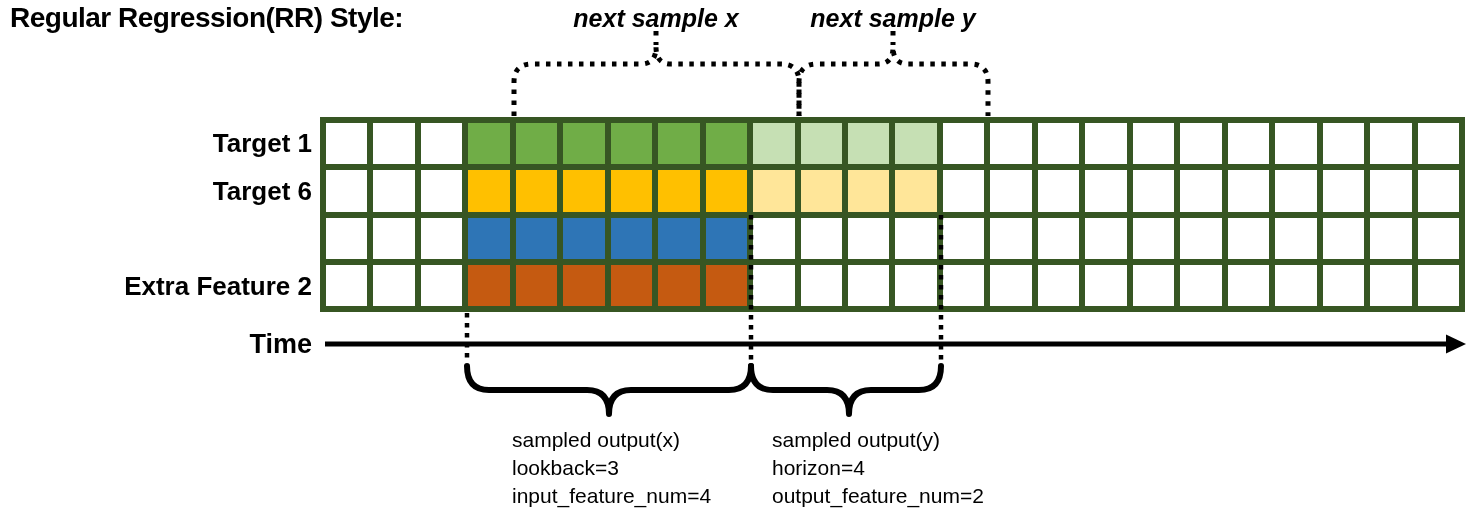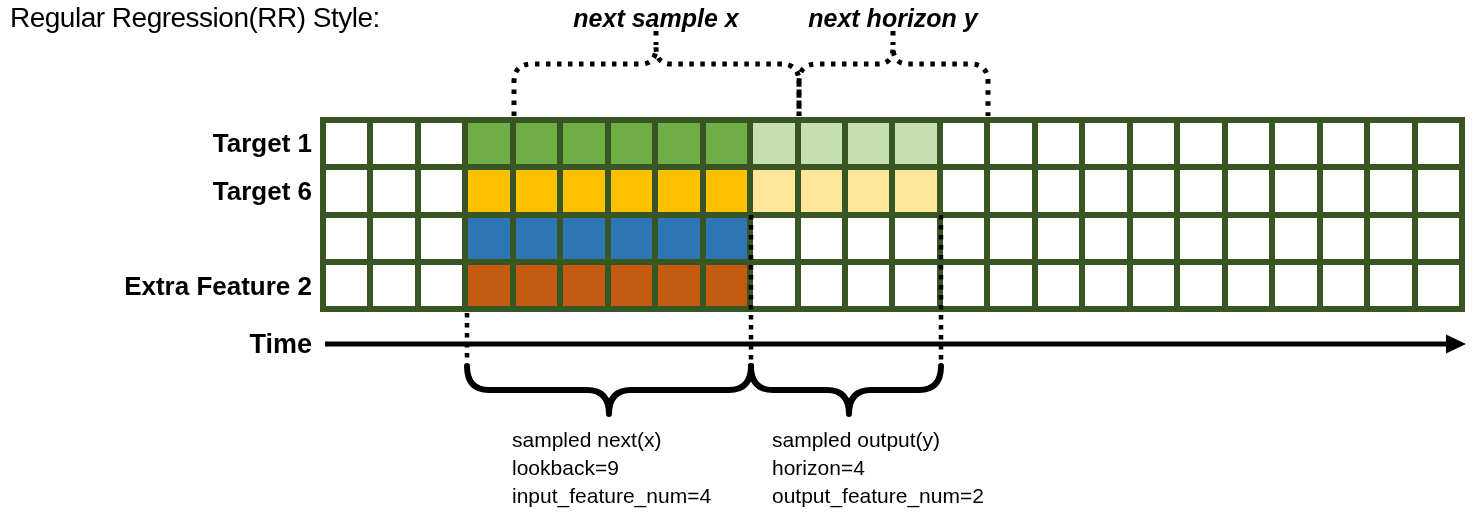--- a/index.html
+++ b/index.html
@@ -1,21 +1,21 @@
 <!DOCTYPE html>
 <html><head>
 <meta charset="utf-8">
 <style>
   html,body{margin:0;padding:0;background:#fff;}
   .canvas{
     position:relative;width:1476px;height:516px;background:#ffffff;
     font-family:"Liberation Sans",sans-serif;color:#000;overflow:hidden;
   }
   .title{
-    position:absolute;left:10px;top:2px;font-size:28px;font-weight:normal;
+    position:absolute;left:10px;top:2px;font-size:28px;font-weight:bold;
     letter-spacing:-0.5px;white-space:nowrap;
   }
   .row-label{
     position:absolute;left:0;width:312px;text-align:right;
     font-size:26px;font-weight:bold;height:42px;line-height:42px;white-space:nowrap;
   }
   .row-label.r0{top:122px;} .row-label.r1{top:170px;}
   .row-label.r2{top:217px;} .row-label.r3{top:265px;}
   .grid{
     position:absolute;left:320px;top:117px;width:1145px;height:195px;
@@ -148,27 +148,27 @@
       <div class="cell" style="background: rgb(255, 255, 255);"></div>
       <div class="cell" style="background: rgb(255, 255, 255);"></div>
       <div class="cell" style="background: rgb(255, 255, 255);"></div>
       <div class="cell" style="background: rgb(255, 255, 255);"></div>
       <div class="cell" style="background: rgb(255, 255, 255);"></div>
       <div class="cell" style="background: rgb(255, 255, 255);"></div>
       <div class="cell" style="background: rgb(255, 255, 255);"></div>
     </div>
 
   <div class="next-label x">next sample x</div>
-  <div class="next-label y">next horizon y</div>
+  <div class="next-label y">next sample y</div>
 
   <div class="time-label">Time</div>
 
   <div class="info input">
-    <div>sampled next(x)</div>
-    <div>lookback=9</div>
+    <div>sampled output(x)</div>
+    <div>lookback=3</div>
     <div>input_feature_num=4</div>
   </div>
   <div class="info output">
     <div>sampled output(y)</div>
     <div>horizon=4</div>
     <div>output_feature_num=2</div>
   </div>
 
   <svg class="overlay" width="1476" height="516" viewBox="0 0 1476 516">
 

